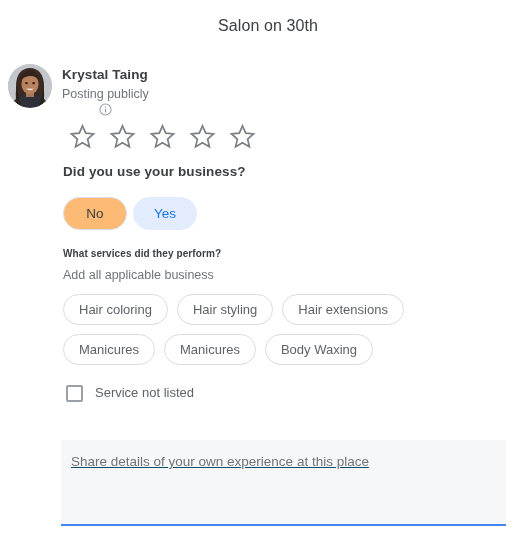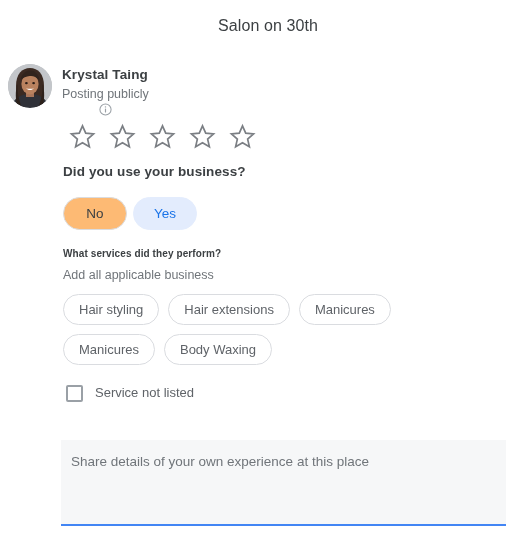--- a/index.html
+++ b/index.html
@@ -231,20 +231,21 @@
     border: 0;
     outline: none;
     resize: none;
     background: transparent;
     font-family: "Liberation Sans", sans-serif;
     font-size: 13.5px;
     line-height: 20px;
     color: #0c4a6e;
     padding: 12px 10px 0 10px;
     box-sizing: border-box;
+    text-decoration: underline;
   }
   .review-input::placeholder {
     color: #70757a;
   }
 </style>
 </head>
 <body>
 
 <div class="dialog-title">Salon on 30th</div>
 
@@ -326,20 +327,21 @@
 
 <div class="yesno">
   <button class="pill">No</button>
   <button class="pill selected">Yes</button>
 </div>
 
 <div class="q-services">What services did they perform?</div>
 <div class="services-sub">Add all applicable business</div>
 
 <div class="chip-area">
+  <button class="chip">Hair coloring</button>
   <button class="chip">Hair styling</button>
   <button class="chip">Hair extensions</button>
   <button class="chip">Manicures</button>
   <button class="chip">Manicures</button>
   <button class="chip">Body Waxing</button>
 </div>
 
 <div class="checkbox-row">
   <span class="checkbox-box"></span>
   <span class="checkbox-label">Service not listed</span>

